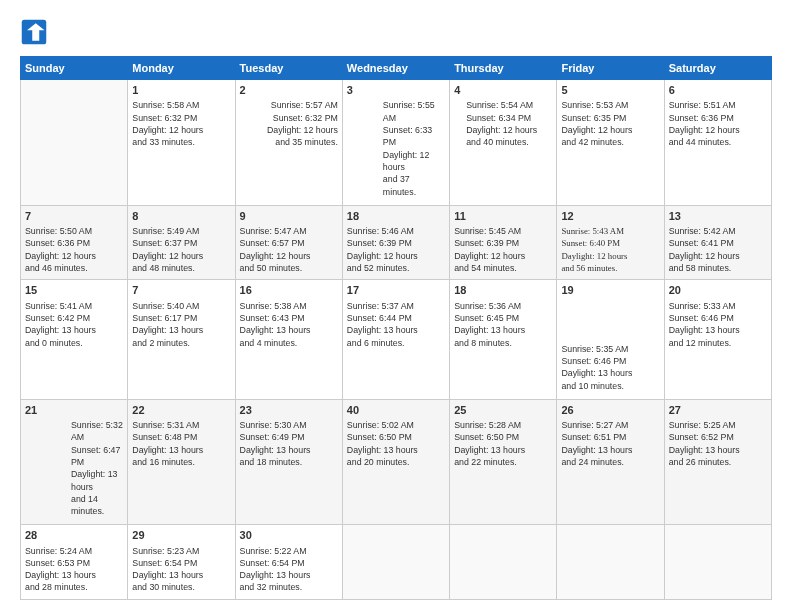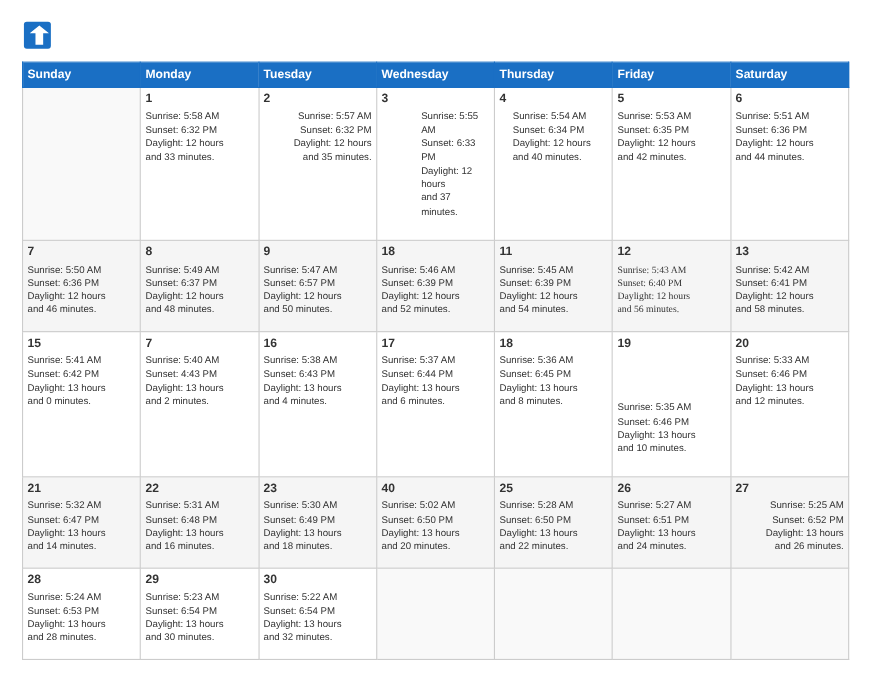--- a/index.html
+++ b/index.html
@@ -227,21 +227,21 @@
           <td>
             <span class="day-num">15</span>
             <div class="cell-info" style="white-space: pre-line;">Sunrise: 5:41 AM
 Sunset: 6:42 PM
 Daylight: 13 hours
 and 0 minutes.</div>
           </td>
           <td>
             <span class="day-num">7</span>
             <div class="cell-info" style="white-space: pre-line;">Sunrise: 5:40 AM
-Sunset: 4:43 PM
+Sunset: 6:17 PM
 Daylight: 13 hours
 and 2 minutes.</div>
           </td>
           <td>
             <span class="day-num">16</span>
             <div class="cell-info" style="white-space: pre-line;">Sunrise: 5:38 AM
 Sunset: 6:43 PM
 Daylight: 13 hours
 and 4 minutes.</div>
           </td>
@@ -270,21 +270,21 @@
             <span class="day-num">20</span>
             <div class="cell-info" style="white-space: pre-line;">Sunrise: 5:33 AM
 Sunset: 6:46 PM
 Daylight: 13 hours
 and 12 minutes.</div>
           </td>
         </tr>
         <tr class="row-shade">
           <td>
             <span class="day-num">21</span>
-            <div class="cell-info" style="white-space: pre-line;">Sunrise: 5:32 AM
+            <div class="cell-info" style="white-space: pre-line; margin-left: 46px;">Sunrise: 5:32 AM
 Sunset: 6:47 PM
 Daylight: 13 hours
 and 14 minutes.</div>
           </td>
           <td>
             <span class="day-num">22</span>
             <div class="cell-info" style="white-space: pre-line;">Sunrise: 5:31 AM
 Sunset: 6:48 PM
 Daylight: 13 hours
 and 16 minutes.</div>
@@ -312,21 +312,21 @@
           </td>
           <td>
             <span class="day-num">26</span>
             <div class="cell-info" style="white-space: pre-line;">Sunrise: 5:27 AM
 Sunset: 6:51 PM
 Daylight: 13 hours
 and 24 minutes.</div>
           </td>
           <td>
             <span class="day-num">27</span>
-            <div class="cell-info" style="white-space: pre-line; text-align: right;">Sunrise: 5:25 AM
+            <div class="cell-info" style="white-space: pre-line;">Sunrise: 5:25 AM
 Sunset: 6:52 PM
 Daylight: 13 hours
 and 26 minutes.</div>
           </td>
         </tr>
         <tr>
           <td>
             <span class="day-num">28</span>
             <div class="cell-info" style="white-space: pre-line;">Sunrise: 5:24 AM
 Sunset: 6:53 PM

